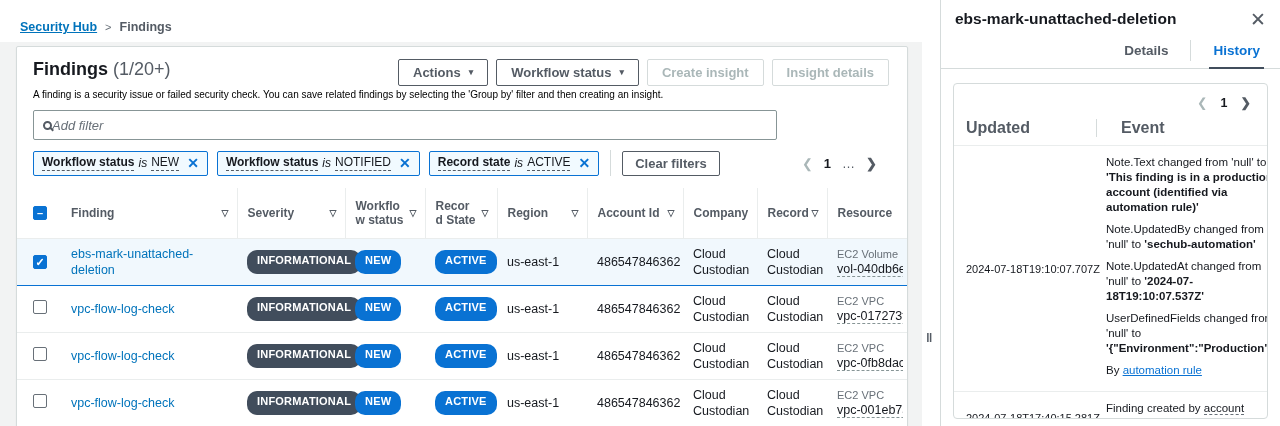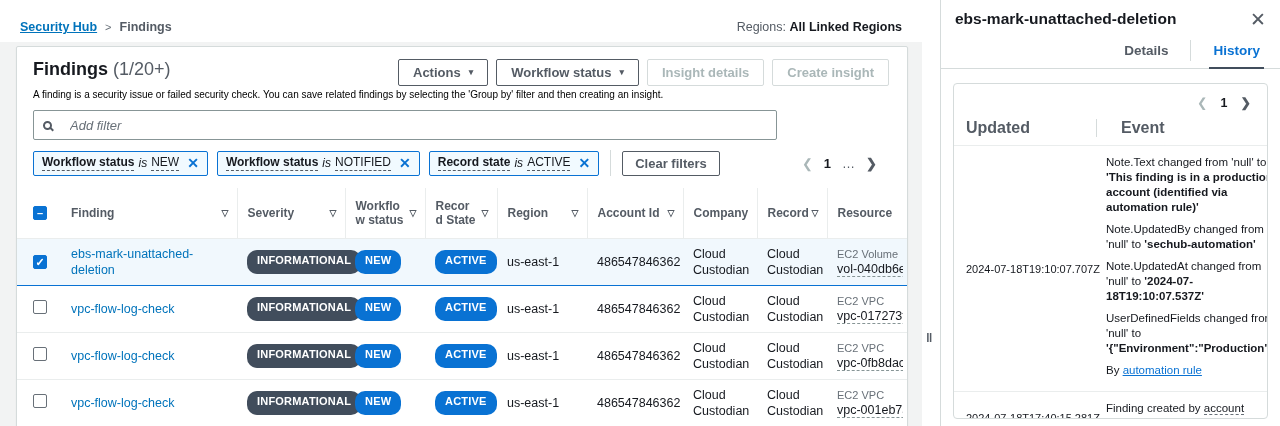--- a/index.html
+++ b/index.html
@@ -23,21 +23,21 @@
   .card-title { font-size:18px; font-weight:700; }
   .card-title .count { font-weight:400; color:#545b64; }
   .btn-row { display:flex; gap:8px; }
   .btn { border:1px solid #545b64; background:#fff; color:#545b64; font-weight:700; font-size:13px;
          padding:5px 14px; border-radius:2px; display:inline-flex; align-items:center; gap:8px; cursor:pointer; white-space:nowrap; }
   .btn .caret { font-size:9px; line-height:1; }
   .btn.disabled { border-color:#d5dbdb; color:#aab7b8; cursor:default; }
   .card-desc { padding:3px 92px 8px 16px; font-size:10px; color:#000000; }
 
   .filter-box { margin:2px 130px 10px 16px; height:30px; border:1px solid #879596; border-radius:2px;
-                display:flex; align-items:center; padding:0 9px; gap:18px; background:#fff; }
+                display:flex; align-items:center; padding:0 9px; gap:0; background:#fff; }
   .search-icon { width:9px; height:9px; border:2px solid #545b64; border-radius:50%; position:relative; flex:none; }
   .search-icon::after { content:""; position:absolute; width:5px; height:2px; background:#545b64;
                         transform:rotate(45deg); right:-4px; bottom:-2px; }
   .filter-box input { border:none; outline:none; flex:1; font-size:13px; font-family:inherit; color:#16191f; }
   .filter-box input::placeholder { font-style:italic; color:#687078; }
 
   .chips-row { display:flex; align-items:center; padding:0 16px 12px; gap:9px; }
   .chip { display:inline-flex; align-items:center; border:1px solid #0972d3; background:#f1faff;
           border-radius:2px; padding:3px 8px 4px; font-size:12px; }
   .chip-field { font-weight:700; border-bottom:1px dashed #545b64; padding-bottom:1px; }
@@ -112,48 +112,44 @@
 
 <div class="app">
 
   <div class="main">
     <div class="topbar">
       <div class="breadcrumb">
         <a>Security Hub</a>
         <span class="crumb-sep">&gt;</span>
         <span class="crumb-cur">Findings</span>
       </div>
-      <div class="regions">
-        <span>Regions:</span>
-        <b>All Linked Regions</b>
-      </div>
     </div>
 
     <div class="content">
       <div class="card">
 
         <div class="card-head">
           <div class="card-title">
             <span>Findings</span>
             <span class="count">(1/20+)</span>
           </div>
           <div class="btn-row">
             <button class="btn">
               <span>Actions</span>
               <span class="caret">▾</span>
             </button>
             <button class="btn">
               <span>Workflow status</span>
               <span class="caret">▾</span>
             </button>
             <button class="btn disabled">
-              <span>Insight details</span>
+              <span>Create insight</span>
             </button>
             <button class="btn disabled">
-              <span>Create insight</span>
+              <span>Insight details</span>
             </button>
           </div>
         </div>
         <div class="card-desc">A finding is a security issue or failed security check. You can save related findings by selecting the 'Group by' filter and then creating an insight.</div>
 
         <div class="filter-box">
           <span class="search-icon"></span>
           <input type="text" placeholder="Add filter" style="">
         </div>
 

